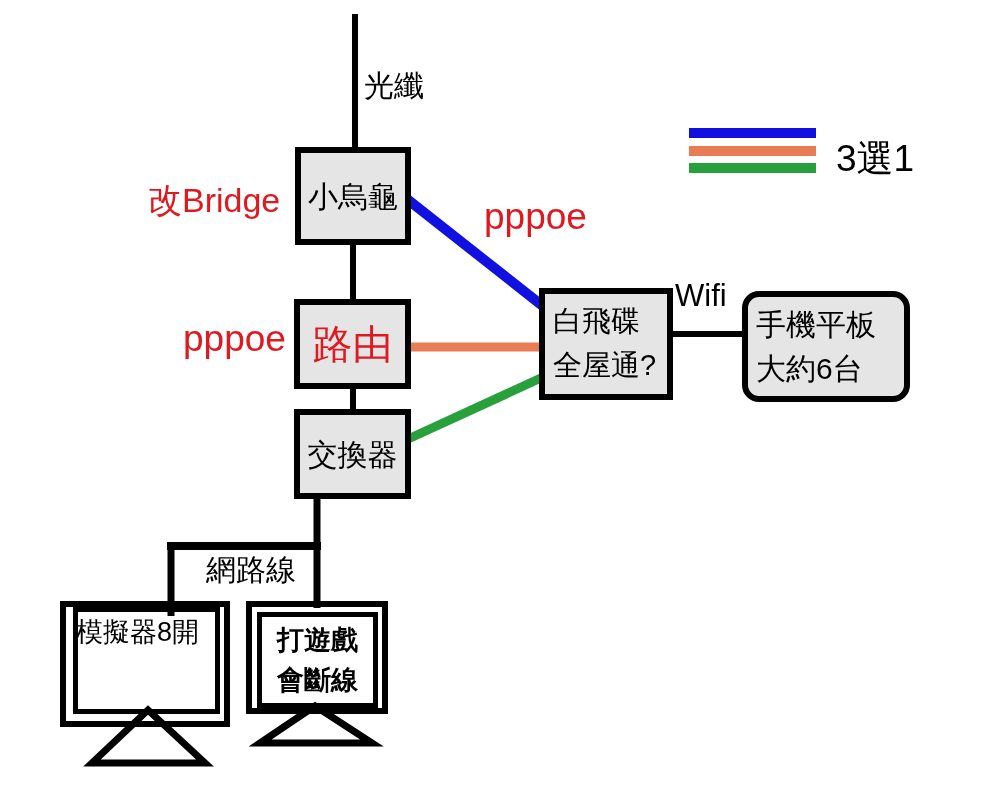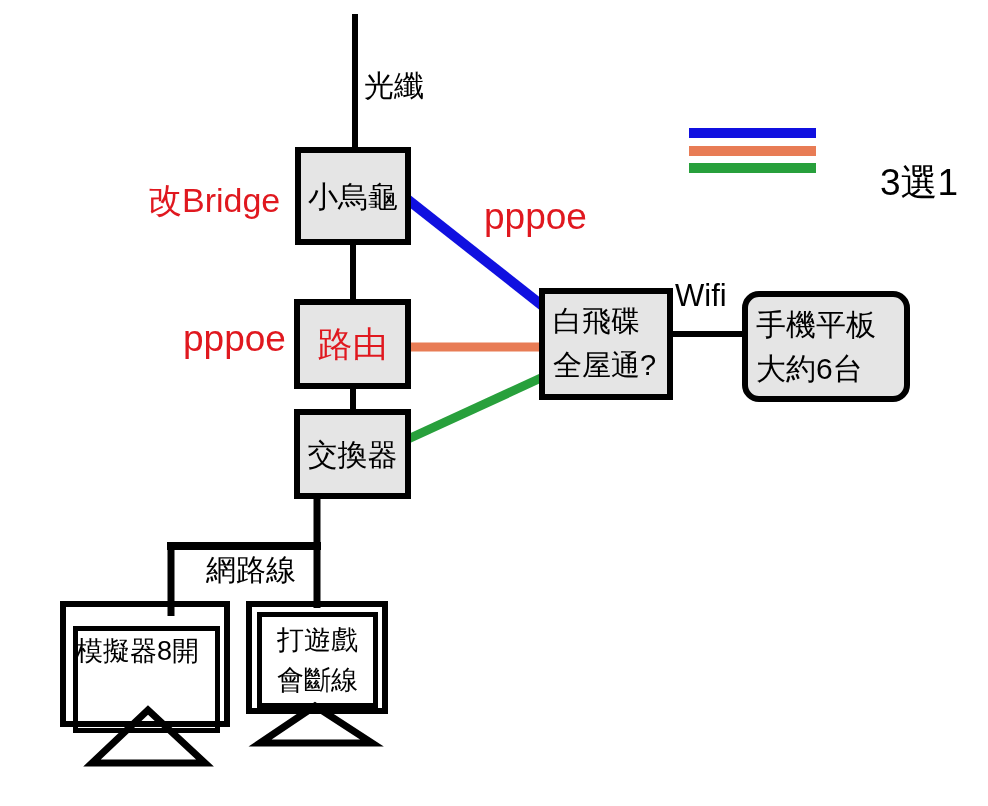--- a/index.html
+++ b/index.html
@@ -14,21 +14,21 @@
     font-size:30px;line-height:1.1;white-space:nowrap;
   }
   .box.two-line{flex-direction:column;justify-content:space-evenly;align-items:flex-start;padding-left:8px;}
   .mon{position:absolute;box-sizing:border-box;border:6px solid var(--ink,#000);background:transparent;}
   .mon-inner{position:absolute;box-sizing:border-box;border:5px solid var(--ink,#000);background:transparent;}
   .lbl{position:absolute;white-space:nowrap;}
   .red{color:var(--text_red,#e0181f);}
   .bar{position:absolute;width:127px;height:10px;}
   .mon-title{position:absolute;left:-2px;top:2px;font-size:27px;white-space:nowrap;}
   .mon-lines{position:absolute;left:0;top:0;right:0;bottom:0;display:flex;flex-direction:column;
-    justify-content:space-evenly;align-items:center;font-size:27px;}
+    justify-content:space-evenly;align-items:center;font-size:27px;font-weight:bold;}
 </style>
 </head>
 <body>
 
 <div id="canvas">
 
   <svg id="wires" viewBox="0 0 988 806">
     <line x1="355" y1="14" x2="355" y2="150" stroke="var(--ink)" stroke-width="6"></line>
     <line x1="353" y1="243" x2="353" y2="303" stroke="var(--ink)" stroke-width="6"></line>
     <line x1="353" y1="386" x2="353" y2="413" stroke="var(--ink)" stroke-width="6"></line>
@@ -39,53 +39,53 @@
     <line x1="317" y1="496" x2="317" y2="608" stroke="var(--ink)" stroke-width="7"></line>
     <line x1="167" y1="546" x2="321" y2="546" stroke="var(--ink)" stroke-width="8"></line>
     <line x1="171" y1="542" x2="171" y2="616" stroke="var(--ink)" stroke-width="7"></line>
     <polygon points="148,710 92,763 205,763" fill="none" stroke="var(--ink)" stroke-width="7"></polygon>
     <polygon points="315,706 260,743 372,743" fill="none" stroke="var(--ink)" stroke-width="7"></polygon>
   </svg>
 
   <div class="bar" style="left:689px;top:128px;background:var(--line_blue);"></div>
   <div class="bar" style="left:689px;top:146px;background:var(--line_orange);"></div>
   <div class="bar" style="left:689px;top:163px;background:var(--line_green);"></div>
-  <div class="lbl" style="left:880px;top:134px;font-size:37px;margin-top:24px;">3選1</div>
+  <div class="lbl" style="left:836px;top:134px;font-size:37px;">3選1</div>
 
   <div class="lbl" style="left:364px;top:66px;font-size:30px;">光纖</div>
   <div class="lbl red" style="left:148px;top:178px;font-size:34px;">改Bridge</div>
   <div class="lbl red" style="left:484px;top:196px;font-size:37px;">pppoe</div>
   <div class="lbl red" style="left:183px;top:318px;font-size:37px;">pppoe</div>
   <div class="lbl" style="left:675px;top:278px;font-size:31px;">Wifi</div>
   <div class="lbl" style="left:206px;top:550px;font-size:30px;">網路線</div>
 
   <div class="box" style="left:295px;top:147px;width:116px;height:98px;">
     <span>小烏龜</span>
   </div>
 
   <div class="box" style="left:294px;top:299px;width:117px;height:90px;">
-    <span class="red" style="font-size:35px;">路由</span>
+    <span class="red" style="font-size:40px;">路由</span>
   </div>
 
   <div class="box" style="left:294px;top:409px;width:117px;height:90px;">
     <span>交換器</span>
   </div>
 
   <div class="box two-line" style="left:539px;top:288px;width:134px;height:112px;font-size:29px;">
     <span>白飛碟</span>
     <span>全屋通?</span>
   </div>
 
   <div class="box two-line" style="left:742px;top:291px;width:168px;height:111px;border-radius:17px;">
     <span>手機平板</span>
     <span>大約6台</span>
   </div>
 
   <div class="mon" style="left:60px;top:601px;width:170px;height:126px;">
-    <div class="mon-inner" style="left:7px;top:19px;width:147px;height:107px;">
+    <div class="mon-inner" style="left:7px;top:0;width:147px;height:107px;">
       <div class="mon-title">模擬器8開</div>
     </div>
   </div>
 
   <div class="mon" style="left:246px;top:601px;width:142px;height:113px;">
     <div class="mon-inner" style="left:5px;top:5px;width:121px;height:96px;">
       <div class="mon-lines">
         <span>打遊戲</span>
         <span>會斷線</span>
       </div>

